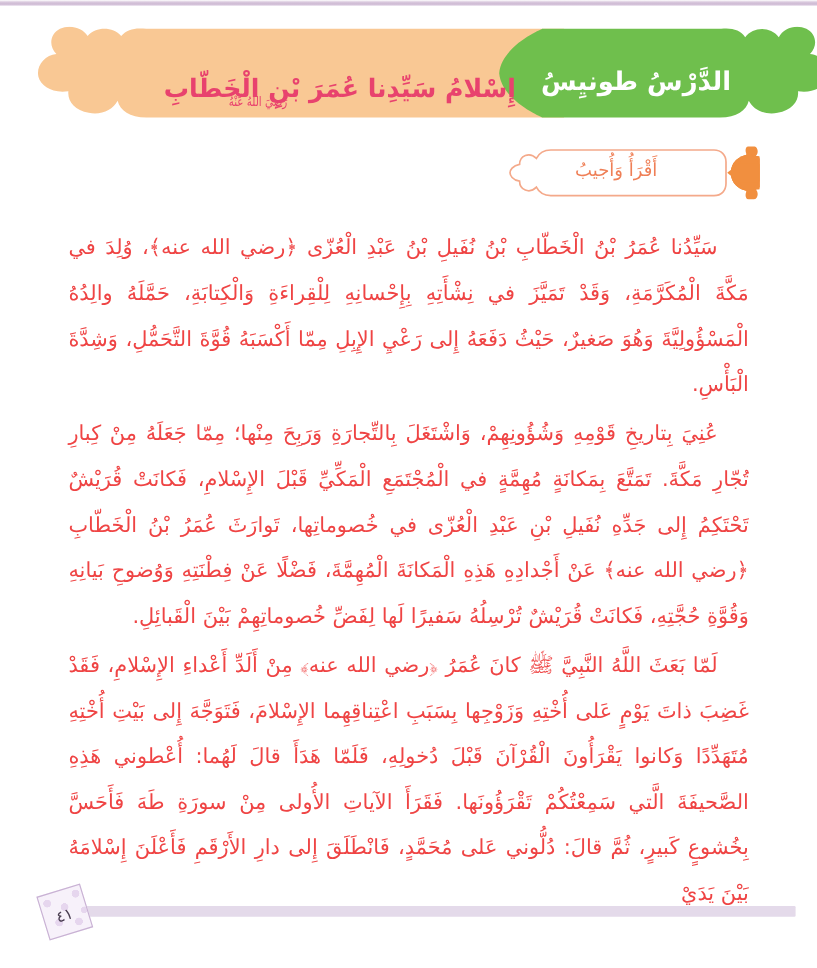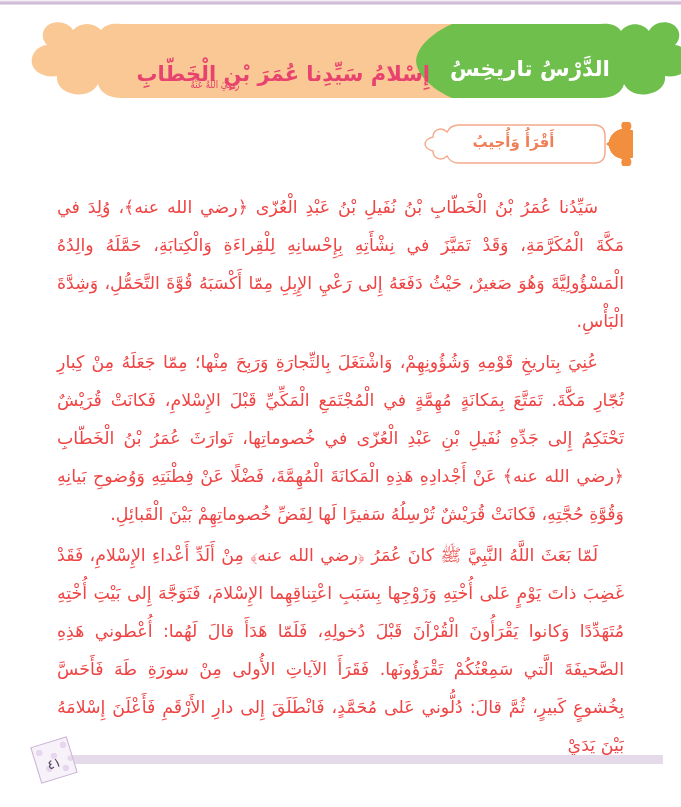--- a/index.html
+++ b/index.html
@@ -90,21 +90,21 @@
     right: 0;
   }
   .section-badge-label {
     position: absolute;
     top: 13px;
     right: 52px;
     width: 135px;
     text-align: center;
     color: #ef7f56;
     font-size: 15px;
-    font-weight: bold;
+    font-weight: normal;
     line-height: 1;
     white-space: nowrap;
   }
 
   
   .body-text {
     position: absolute;
     top: 188px;
     right: 57px;
     width: 567px;
@@ -191,21 +191,21 @@
              C 685 24 692 33 690 42
              C 688 50 678 56 665 54
              C 666 62 660 70 648 72
              C 638 74 628 70 624 62
              C 622 70 614 76 600 76
              L 452 76
              C 452 76 418 62 416 39
              C 418 16 452 2 452 2
              Z" fill="#6fbf4d"></path>
   </svg>
-  <div class="lesson-tag-text">الدَّرْسُ تاريخِسُ</div>
+  <div class="lesson-tag-text">الدَّرْسُ طونيِسُ</div>
   <div class="lesson-title-text">إِسْلامُ سَيِّدِنا عُمَرَ بْنِ الْخَطّابِ</div>
   <div class="lesson-title-honorific">رَضِيَ اللهُ عَنْهُ</div>
 </div>
 
 <div class="section-badge">
   <svg width="210" height="44" viewBox="0 0 210 44" xmlns="http://www.w3.org/2000/svg">
 
     <path d="M 172 3
              L 36 3
              C 30 3 26 6 24 10

